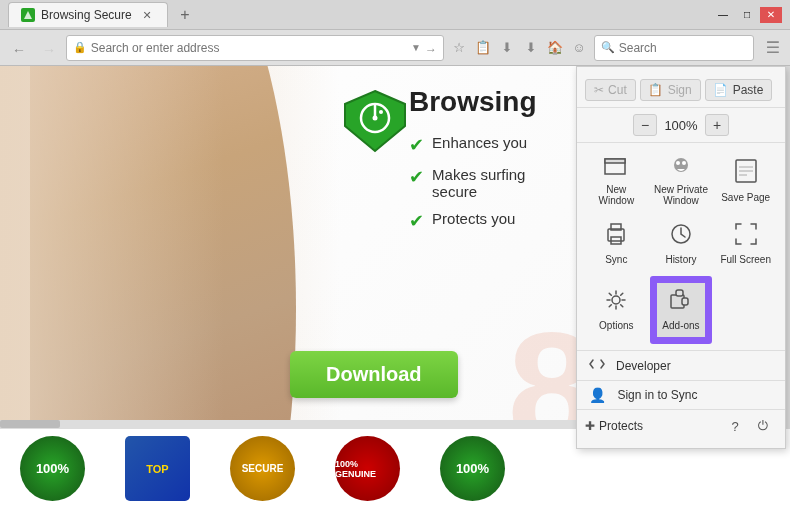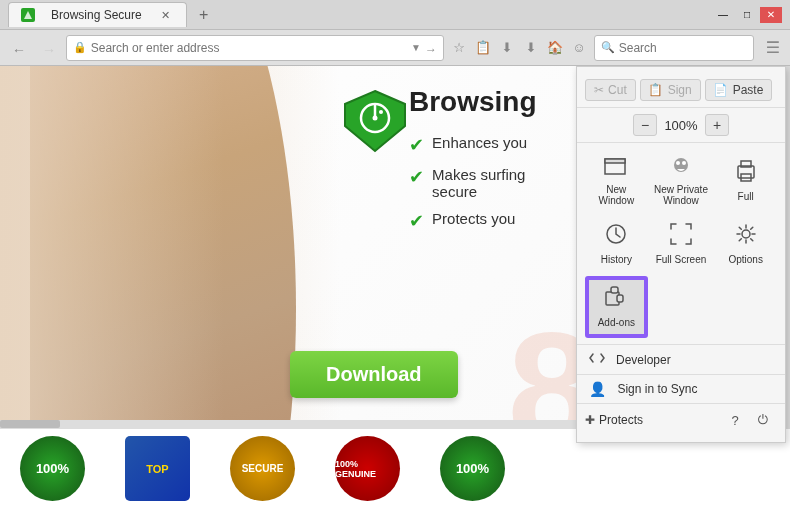--- a/index.html
+++ b/index.html
@@ -10,21 +10,21 @@
 
     
     .title-bar {
       height: 30px; background: #d6d6d6; display: flex; align-items: center;
       padding: 0 8px; justify-content: space-between; border-bottom: 1px solid #bbb;
     }
     .title-bar-left { display: flex; align-items: center; gap: 6px; }
     .tab {
       background: #f5f5f5; border: 1px solid #bbb; border-bottom: none;
       border-radius: 4px 4px 0 0; padding: 4px 12px; font-size: 12px;
-      display: flex; align-items: center; gap: 16px; min-width: 160px;
+      display: flex; align-items: center; gap: 6px; min-width: 160px;
     }
     .tab-favicon { width: 14px; height: 14px; background: #28a428; border-radius: 2px; display: flex; align-items: center; justify-content: center; }
     .tab-title { font-size: 12px; color: #333; flex: 1; }
     .tab-close { font-size: 11px; color: #666; cursor: pointer; width: 16px; height: 16px; display: flex; align-items: center; justify-content: center; }
     .new-tab-btn { width: 22px; height: 22px; display: flex; align-items: center; justify-content: center; font-size: 16px; color: #666; cursor: pointer; }
     .window-controls { display: flex; gap: 2px; }
     .win-btn { width: 22px; height: 16px; display: flex; align-items: center; justify-content: center; font-size: 10px; cursor: pointer; }
     .win-btn.minimize { background: #d6d6d6; }
     .win-btn.maximize { background: #d6d6d6; }
     .win-btn.close { background: #e05252; color: white; }
@@ -116,21 +116,21 @@
     .menu-btn.disabled { color: #aaa; }
     .zoom-row { display: flex; align-items: center; gap: 4px; justify-content: center; padding: 2px 0; }
     .zoom-btn { width: 24px; height: 22px; background: #e8e8e8; border: 1px solid #ccc; border-radius: 3px; font-size: 14px; cursor: pointer; display: flex; align-items: center; justify-content: center; color: #444; }
     .zoom-val { font-size: 13px; color: #333; min-width: 40px; text-align: center; }
     .menu-grid { display: grid; grid-template-columns: 1fr 1fr 1fr; gap: 2px; padding: 6px 8px; border-bottom: 1px solid #ddd; }
     .menu-grid-item {
       display: flex; flex-direction: column; align-items: center; justify-content: center;
       padding: 6px 4px; cursor: pointer; border-radius: 3px; min-height: 60px;
       font-size: 10px; color: #333; text-align: center; gap: 4px;
     }
-    .menu-grid-item.active { background: #ddd; border: 4px solid #8b5cf6; }
+    .menu-grid-item.active { background: #ddd; border: 7px solid #8b5cf6; }
     .menu-item-icon { font-size: 20px; color: #555; }
     .menu-simple-item {
       display: flex; align-items: center; gap: 11px; padding: 6px 12px;
       cursor: pointer; font-size: 12px; color: #333;
     }
     .menu-simple-icon { font-size: 14px; color: #555; }
     .menu-bottom-btn { width: 28px; height: 24px; display: flex; align-items: center; justify-content: center; cursor: pointer; font-size: 13px; color: #555; }
 
     
     .scrollbar-h { height: 8px; background: #ddd; position: absolute; bottom: 80px; left: 0; right: 12px; }
@@ -307,30 +307,41 @@
             <svg width="24" height="20" viewBox="0 0 24 20">
               <circle cx="12" cy="10" r="7" fill="#777" opacity="0.7"></circle>
               <circle cx="9" cy="8" r="2" fill="white"></circle>
               <circle cx="15" cy="8" r="2" fill="white"></circle>
               <path d="M8 14 Q12 18 16 14" fill="white" stroke="none"></path>
             </svg>
           </span>
           <span>New Private Window</span>
         </div>
 
+        <div class="menu-grid-item">
+          <span class="menu-item-icon">
+            <svg width="22" height="24" viewBox="0 0 22 24">
+              <rect x="1" y="1" width="20" height="22" fill="none" stroke="#555" stroke-width="1.5" rx="1"></rect>
+              <line x1="4" y1="8" x2="18" y2="8" stroke="#aaa" stroke-width="1"></line>
+              <line x1="4" y1="12" x2="18" y2="12" stroke="#aaa" stroke-width="1"></line>
+              <line x1="4" y1="16" x2="12" y2="16" stroke="#aaa" stroke-width="1"></line>
+            </svg>
+          </span>
+          <span>Save Page</span>
+        </div>
 
         <div class="menu-grid-item">
           <span class="menu-item-icon">
             <svg width="24" height="22" viewBox="0 0 24 22">
               <rect x="4" y="6" width="16" height="12" fill="none" stroke="#555" stroke-width="1.5" rx="1"></rect>
               <rect x="7" y="1" width="10" height="6" fill="none" stroke="#555" stroke-width="1.5"></rect>
               <rect x="7" y="14" width="10" height="7" fill="none" stroke="#555" stroke-width="1.5"></rect>
             </svg>
           </span>
-          <span>Full</span>
+          <span>Sync</span>
         </div>
 
         <div class="menu-grid-item">
           <span class="menu-item-icon">
             <svg width="22" height="22" viewBox="0 0 22 22">
               <circle cx="11" cy="11" r="9" fill="none" stroke="#555" stroke-width="1.5"></circle>
               <polyline points="11,5 11,11 15,14" fill="none" stroke="#555" stroke-width="1.5" stroke-linecap="round"></polyline>
             </svg>
           </span>
           <span>History</span>

